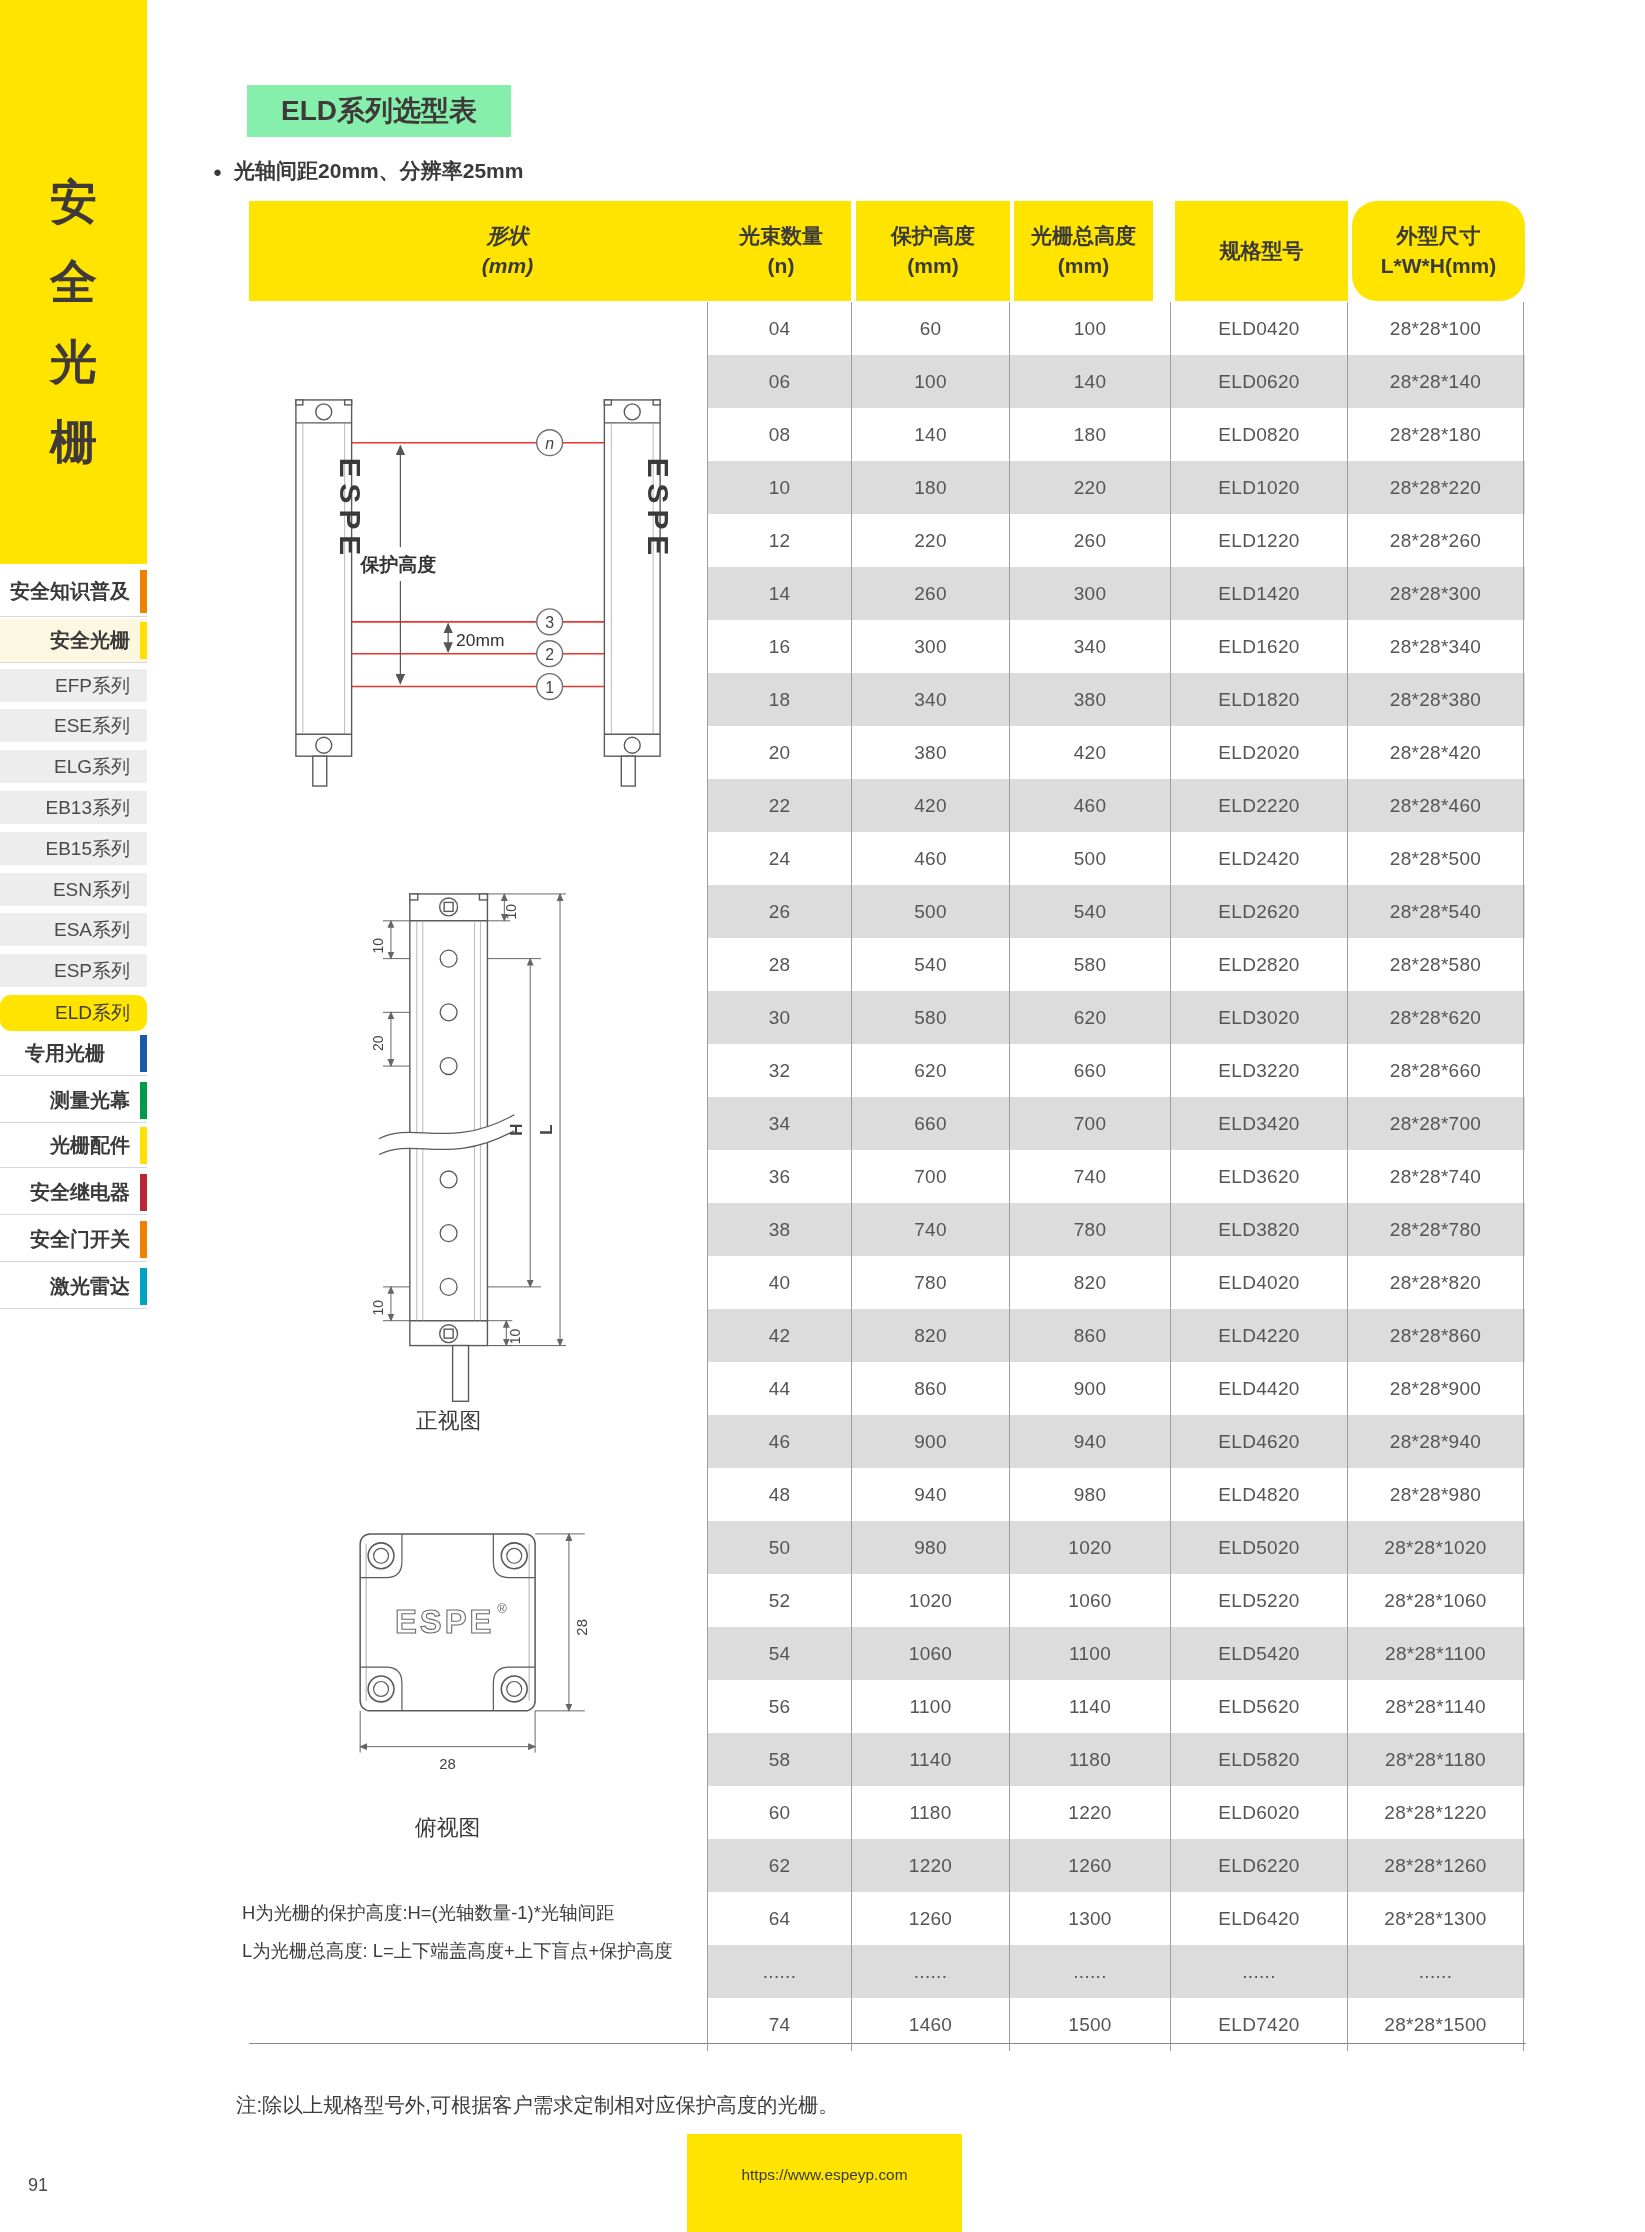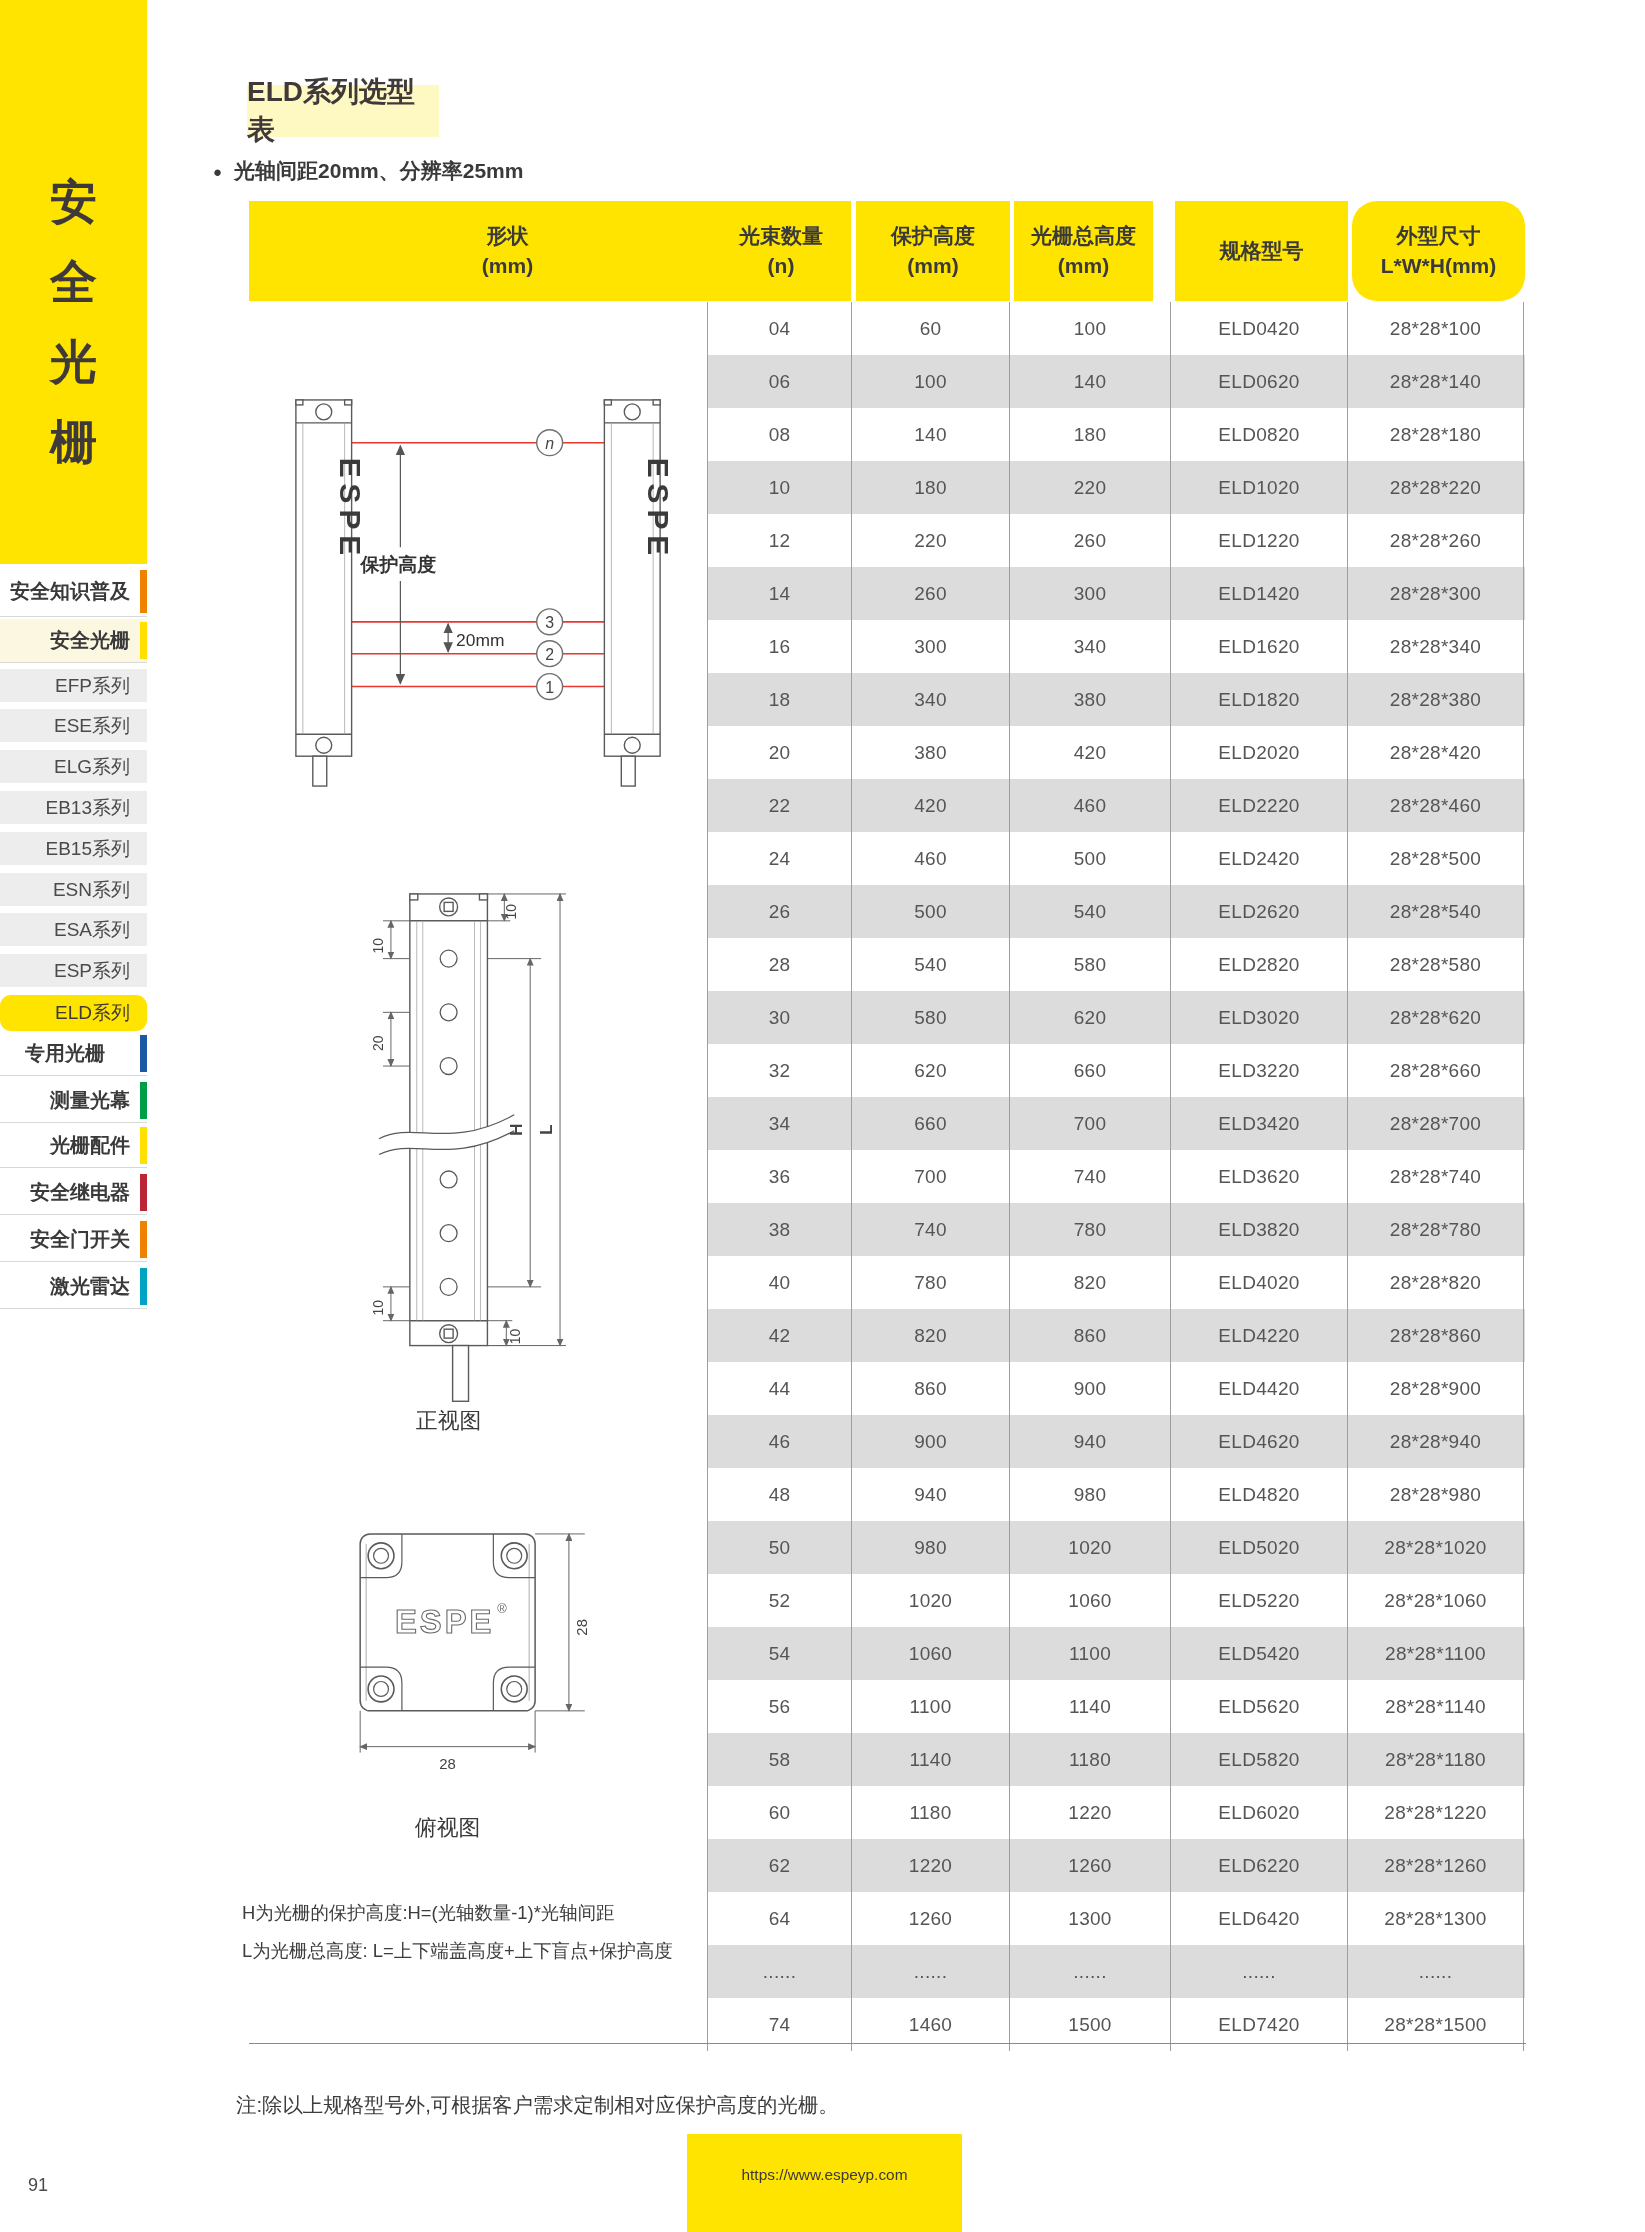--- a/index.html
+++ b/index.html
@@ -12,21 +12,21 @@
               align-items:center;gap:17px;font-size:47px;font-weight:bold;color:#3f3a39;}
   .nav-item{position:absolute;left:0;width:147px;display:flex;align-items:center;
             justify-content:flex-end;padding-right:17px;box-sizing:border-box;}
   .nav-item .accent{position:absolute;right:0;top:3px;bottom:3px;width:7px;}
   .nav-cat{background:#fff;font-weight:bold;font-size:20px;color:#3a3a3a;border-bottom:1px solid #d8d8d8;}
   .nav-series{background:#ededed;font-size:19px;color:#4a4a4a;}
   .nav-active-parent{background:#fcf7e1;}
   .nav-active{background:#ffe400 !important;color:#3f3a39;}
 
   
-  .title-box{position:absolute;left:247px;top:85px;width:192px;height:52px;background:#fef9c3;
+  .title-box{position:absolute;left:247px;top:85px;width:264px;height:52px;background:#86efac;
              display:flex;align-items:center;justify-content:center;font-size:28px;font-weight:bold;color:#3f3a39;}
   .bullet-line{position:absolute;left:213px;top:156px;height:30px;display:flex;align-items:center;gap:12px;
                font-size:21px;font-weight:bold;color:#3a3a3a;}
   .bullet-dot{font-size:15px;color:#3a3a3a;}
 
   
   .th{position:absolute;top:201px;height:100px;background:#ffe400;display:flex;flex-direction:column;
       align-items:center;justify-content:center;font-size:21px;font-weight:bold;color:#3a3a3a;line-height:1.45;}
 
   
@@ -125,21 +125,21 @@
     </nav>
 
   <div class="title-box">
     <span>ELD系列选型表</span>
   </div>
   <div class="bullet-line">
     <span class="bullet-dot">●</span>
     <span>光轴间距20mm、分辨率25mm</span>
   </div>
 
-  <div class="th" style="left:249px;width:517px;">
+  <div class="th" style="left:249px;width:517px;font-style:italic;">
     <span>形状</span>
     <span>(mm)</span>
   </div>
   <div class="th" style="left:711px;width:140px;">
     <span>光束数量</span>
     <span>(n)</span>
   </div>
   <div class="th" style="left:856px;width:154px;">
     <span>保护高度</span>
     <span>(mm)</span>

